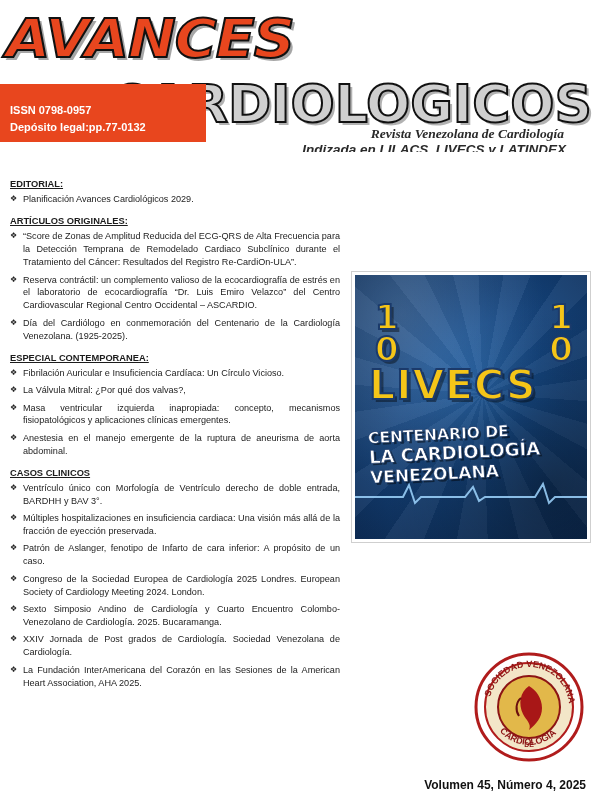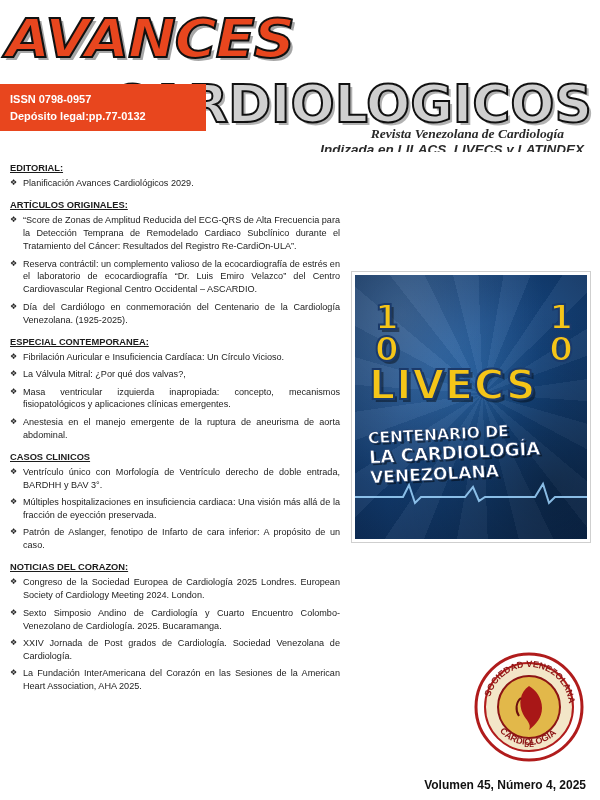--- a/index.html
+++ b/index.html
@@ -47,56 +47,56 @@
     line-height: 1;
   }
   .issn-block {
     position: absolute;
     left: 0; top: 84px;
     width: 206px;
     background: #e8461e;
     color: #ffffff;
     font-weight: bold;
     font-size: 11px;
-    padding: 7px 8px 7px 10px;
+    padding: 18px 8px 7px 10px;
     line-height: 1.5;
   }
   .subtitle-1 {
     position: absolute;
     right: 36px; top: 126px;
     font-size: 13.5px;
     font-weight: bold;
     color: #2a2a2a;
     font-style: italic;
     font-family: Liberation Serif, serif;
   }
   .subtitle-2 {
     position: absolute;
-    right: 16px; top: 142px;
+    right: 34px; top: 142px;
     font-size: 13.5px;
     font-weight: bold;
     color: #2a2a2a;
     font-style: italic;
   }
   .toc {
     position: absolute;
     left: 10px; top: 162px;
     width: 330px;
     font-size: 9.1px;
     line-height: 1.42;
     color: #1c1c1c;
   }
   .toc .section-head {
     font-weight: bold;
     text-decoration: underline;
     font-size: 9.3px;
     margin-top: 9px;
     margin-bottom: 2px;
   }
-  .toc .section-head:first-child { margin-top: 0; }
+  .toc .section-head:first-child { margin-top: 16px; }
   .toc ul { list-style: none; margin: 0; padding: 0; }
   .toc li {
     position: relative;
     padding-left: 13px;
     margin-bottom: 4.5px;
     text-align: justify;
   }
   .toc li::before {
     content: "\2756";
     position: absolute;
@@ -225,21 +225,20 @@
     <li>Anestesia en el manejo emergente de la ruptura de aneurisma de aorta abdominal.</li>
   </ul>
 
   <div class="section-head">CASOS CLINICOS</div>
   <ul>
     <li>Ventrículo único con Morfología de Ventrículo derecho de doble entrada, BARDHH y BAV 3°.</li>
     <li>Múltiples hospitalizaciones en insuficiencia cardiaca: Una visión más allá de la fracción de eyección preservada.</li>
     <li>Patrón de Aslanger, fenotipo de Infarto de cara inferior: A propósito de un caso.</li>
   </ul>
 
-  <div class="section-head">NOTICIAS DEL CORAZON:</div>
   <ul>
     <li>Congreso de la Sociedad Europea de Cardiología 2025 Londres. European Society of Cardiology Meeting 2024. London.</li>
     <li>Sexto Simposio Andino de Cardiología y Cuarto Encuentro Colombo-Venezolano de Cardiología. 2025. Bucaramanga.</li>
     <li>XXIV Jornada de Post grados  de Cardiología. Sociedad Venezolana de Cardiología.</li>
     <li>La Fundación InterAmericana del Corazón en las Sesiones de la American Heart Association, AHA 2025.</li>
   </ul>
 </div>
 
 <div class="poster">
   <div class="swirl"></div>

